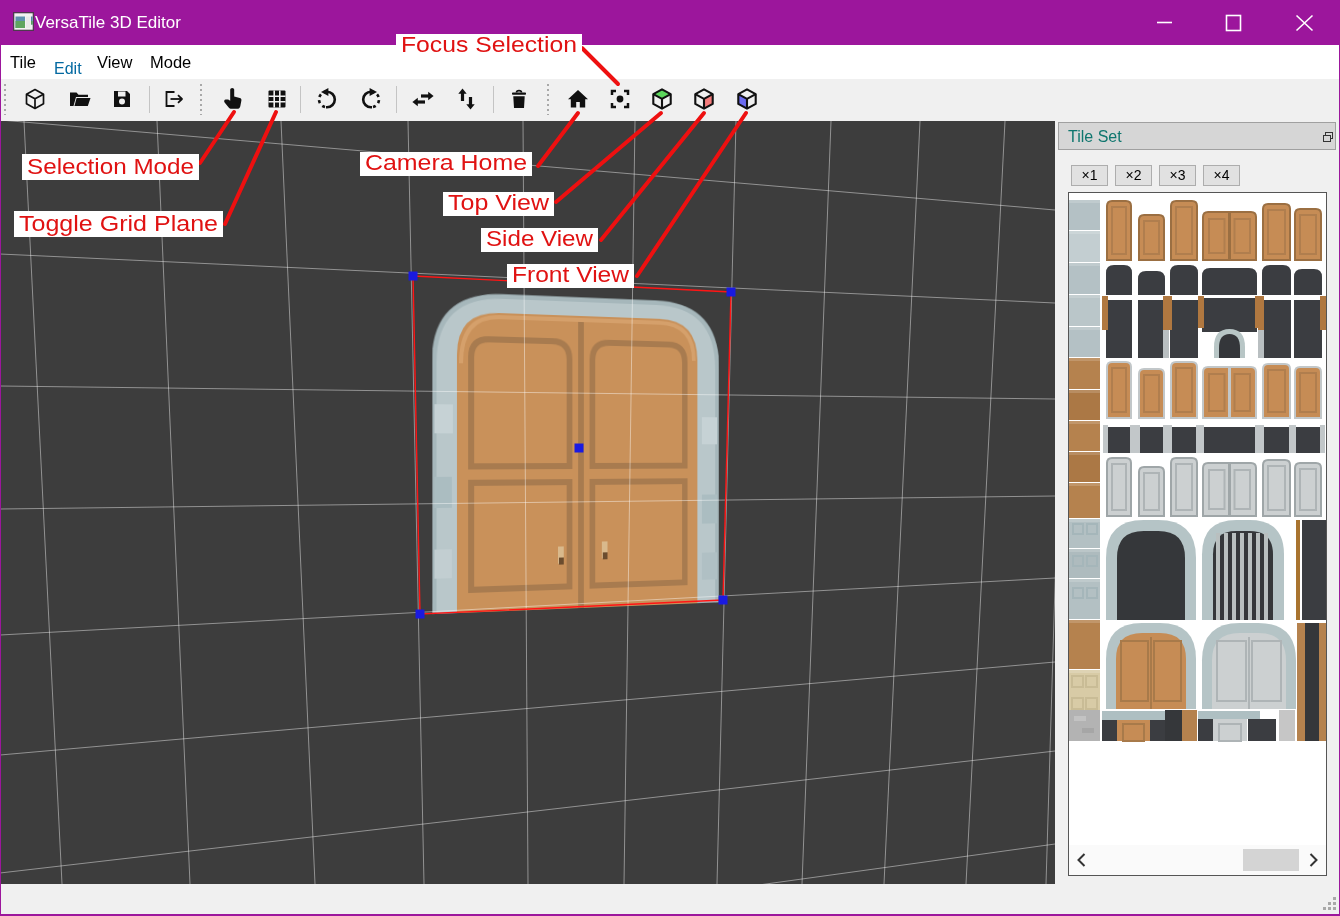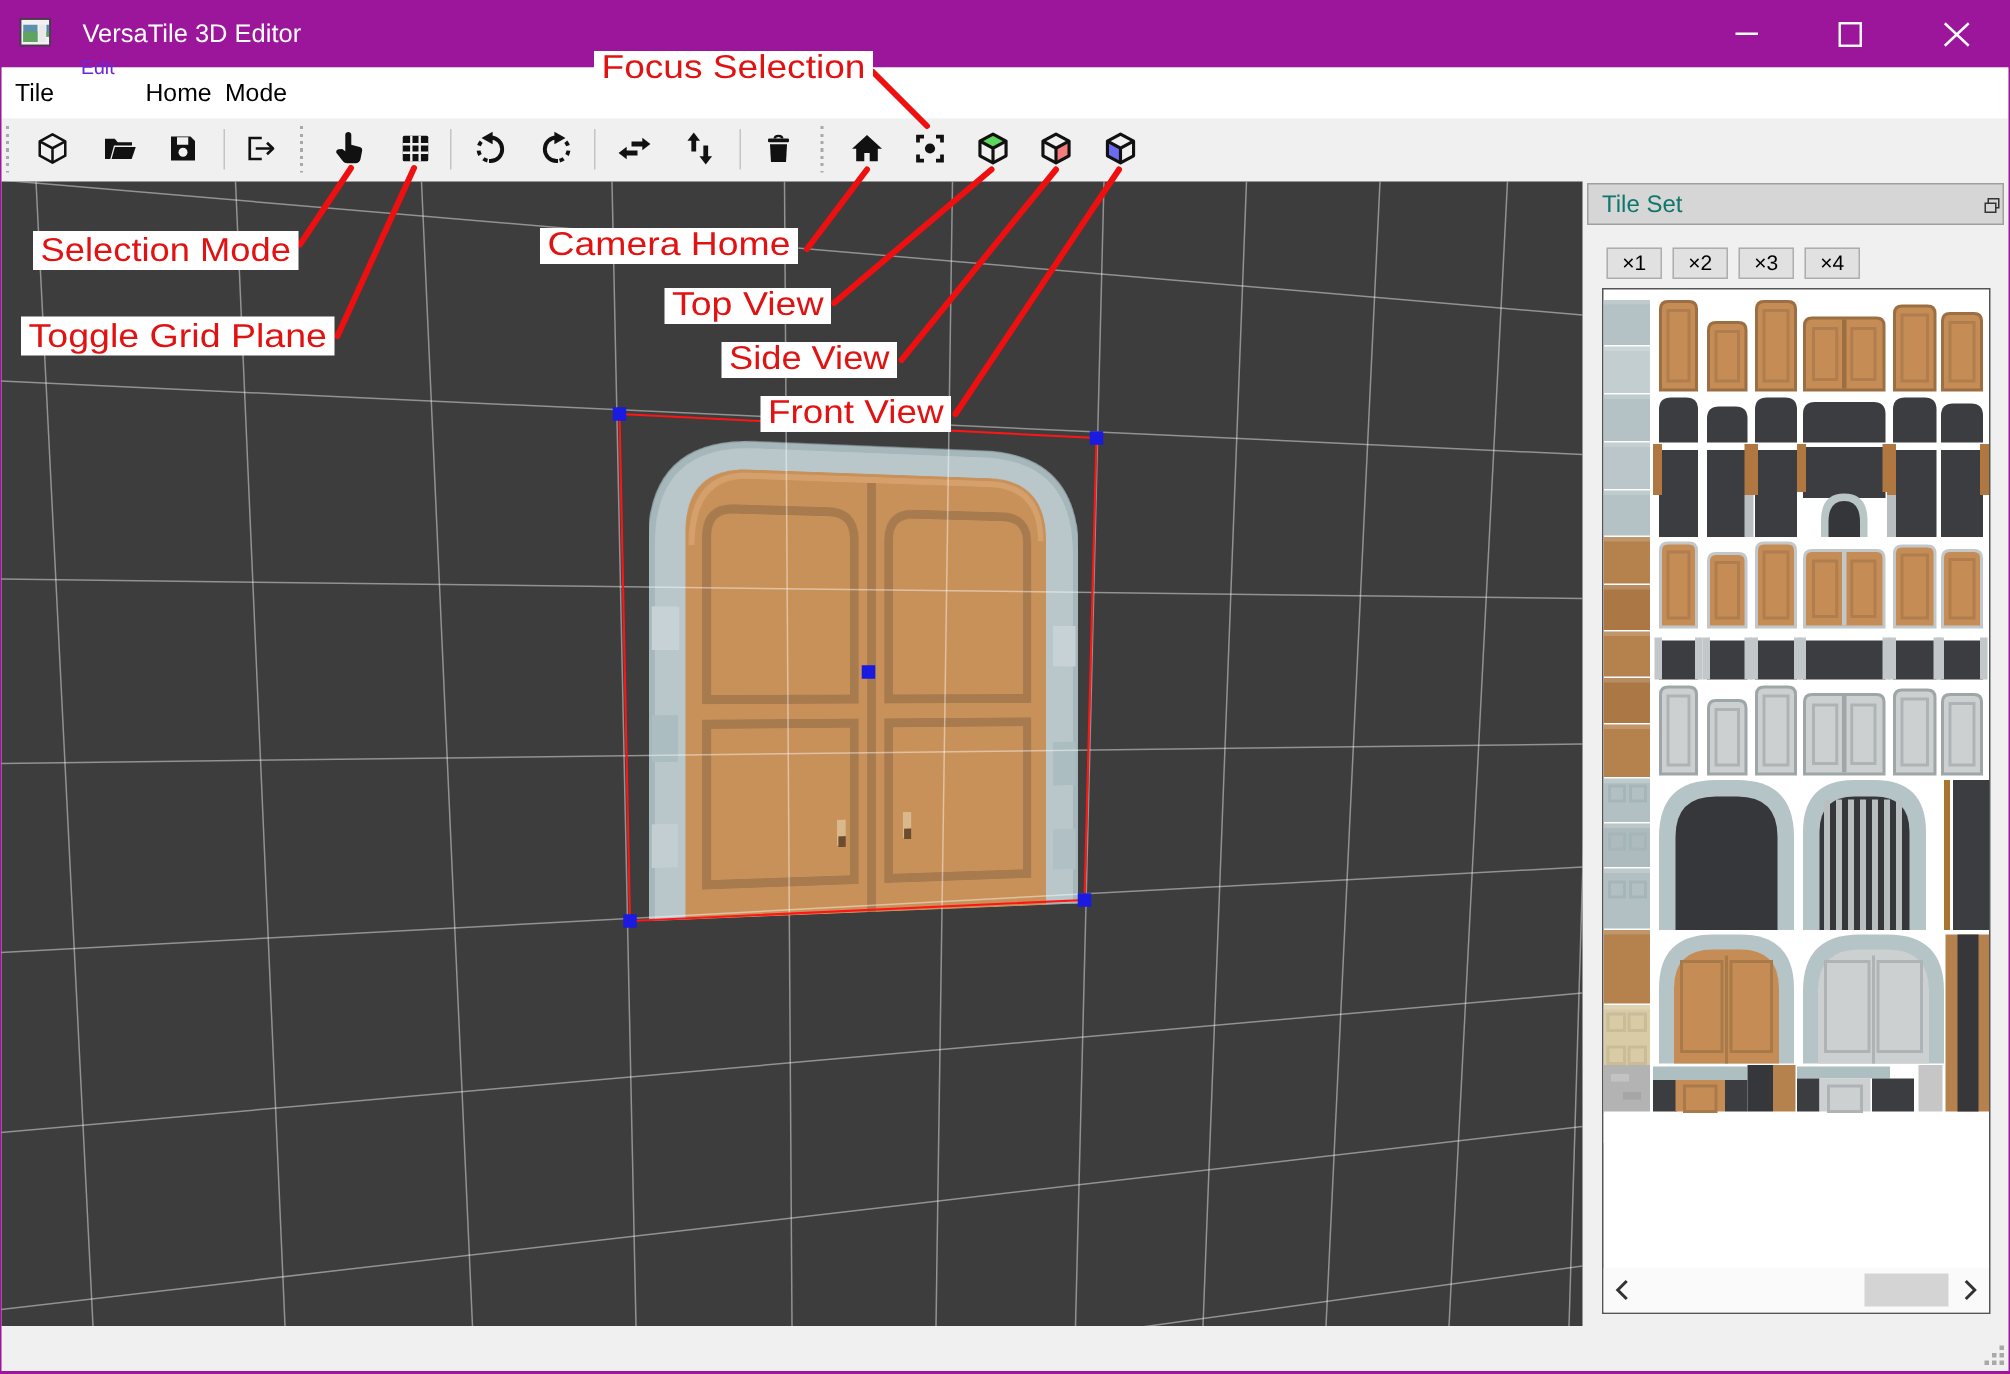--- a/index.html
+++ b/index.html
@@ -9,32 +9,32 @@
 
 <svg class="abs" style="left:13px;top:12px" width="21" height="19" viewBox="0 0 21 19">
 <rect x="0.5" y="0.5" width="20" height="18" fill="#f2f2f2" stroke="#4e3a4e" stroke-width="1.6"></rect>
 <rect x="2.5" y="4.5" width="9.5" height="11.5" fill="#5d8fae"></rect>
 <rect x="2.5" y="9" width="9.5" height="7" fill="#5fa55f"></rect>
 <rect x="13" y="4.5" width="4.5" height="11.5" fill="#e9e9e9"></rect>
 <rect x="18" y="4.5" width="1.6" height="8" fill="#4d86a8"></rect>
 <rect x="18" y="9" width="1.6" height="3.5" fill="#58a058"></rect>
 </svg>
 
-<div class="abs" style="left:55px;top:13px;color:#fff;font-size:17px">VersaTile 3D Editor</div>
+<div class="abs" style="left:35px;top:13px;color:#fff;font-size:17px">VersaTile 3D Editor</div>
 
 <svg class="abs" style="left:1140px;top:0" width="200" height="45" viewBox="0 0 200 45">
 <path d="M17 22.5 H32" stroke="#fff" stroke-width="1.6" fill="none"></path>
 <rect x="86.5" y="15.5" width="14" height="15" stroke="#fff" stroke-width="1.6" fill="none"></rect>
 <path d="M156.5 15.5 L172.5 30.5 M172.5 15.5 L156.5 30.5" stroke="#fff" stroke-width="1.6" fill="none"></path>
 </svg>
 
 <div class="abs" style="left:1px;top:45px;width:1338px;height:34px;background:#ffffff"></div>
 <div class="abs" style="left:10px;top:53px;font-size:16.5px;color:#000">Tile</div>
-<div class="abs" style="left:54px;top:37px;font-size:13px;color:#6d28d9">Edit</div>
-<div class="abs" style="left:97px;top:53px;font-size:16.5px;color:#000">Home</div>
+<div class="abs" style="left:54px;top:60px;font-size:16px;color:#0369a1">Edit</div>
+<div class="abs" style="left:97px;top:53px;font-size:16.5px;color:#000">View</div>
 <div class="abs" style="left:150px;top:53px;font-size:16.5px;color:#000">Mode</div>
 
 <div class="abs" style="left:1px;top:79px;width:1338px;height:42px;background:#f0f0f0"></div>
 <div class="abs" style="left:149px;top:86px;width:1px;height:27px;background:#c4c4c4"></div>
 <div class="abs" style="left:300px;top:86px;width:1px;height:27px;background:#c4c4c4"></div>
 <div class="abs" style="left:396px;top:86px;width:1px;height:27px;background:#c4c4c4"></div>
 <div class="abs" style="left:493px;top:86px;width:1px;height:27px;background:#c4c4c4"></div>
 <div class="abs" style="left:4px;top:84px;width:2px;height:31px;background:repeating-linear-gradient(to bottom,#a8a8a8 0 2px,transparent 2px 5px)"></div>
 <div class="abs" style="left:200px;top:84px;width:2px;height:31px;background:repeating-linear-gradient(to bottom,#a8a8a8 0 2px,transparent 2px 5px)"></div>
 <div class="abs" style="left:547px;top:84px;width:2px;height:31px;background:repeating-linear-gradient(to bottom,#a8a8a8 0 2px,transparent 2px 5px)"></div>

